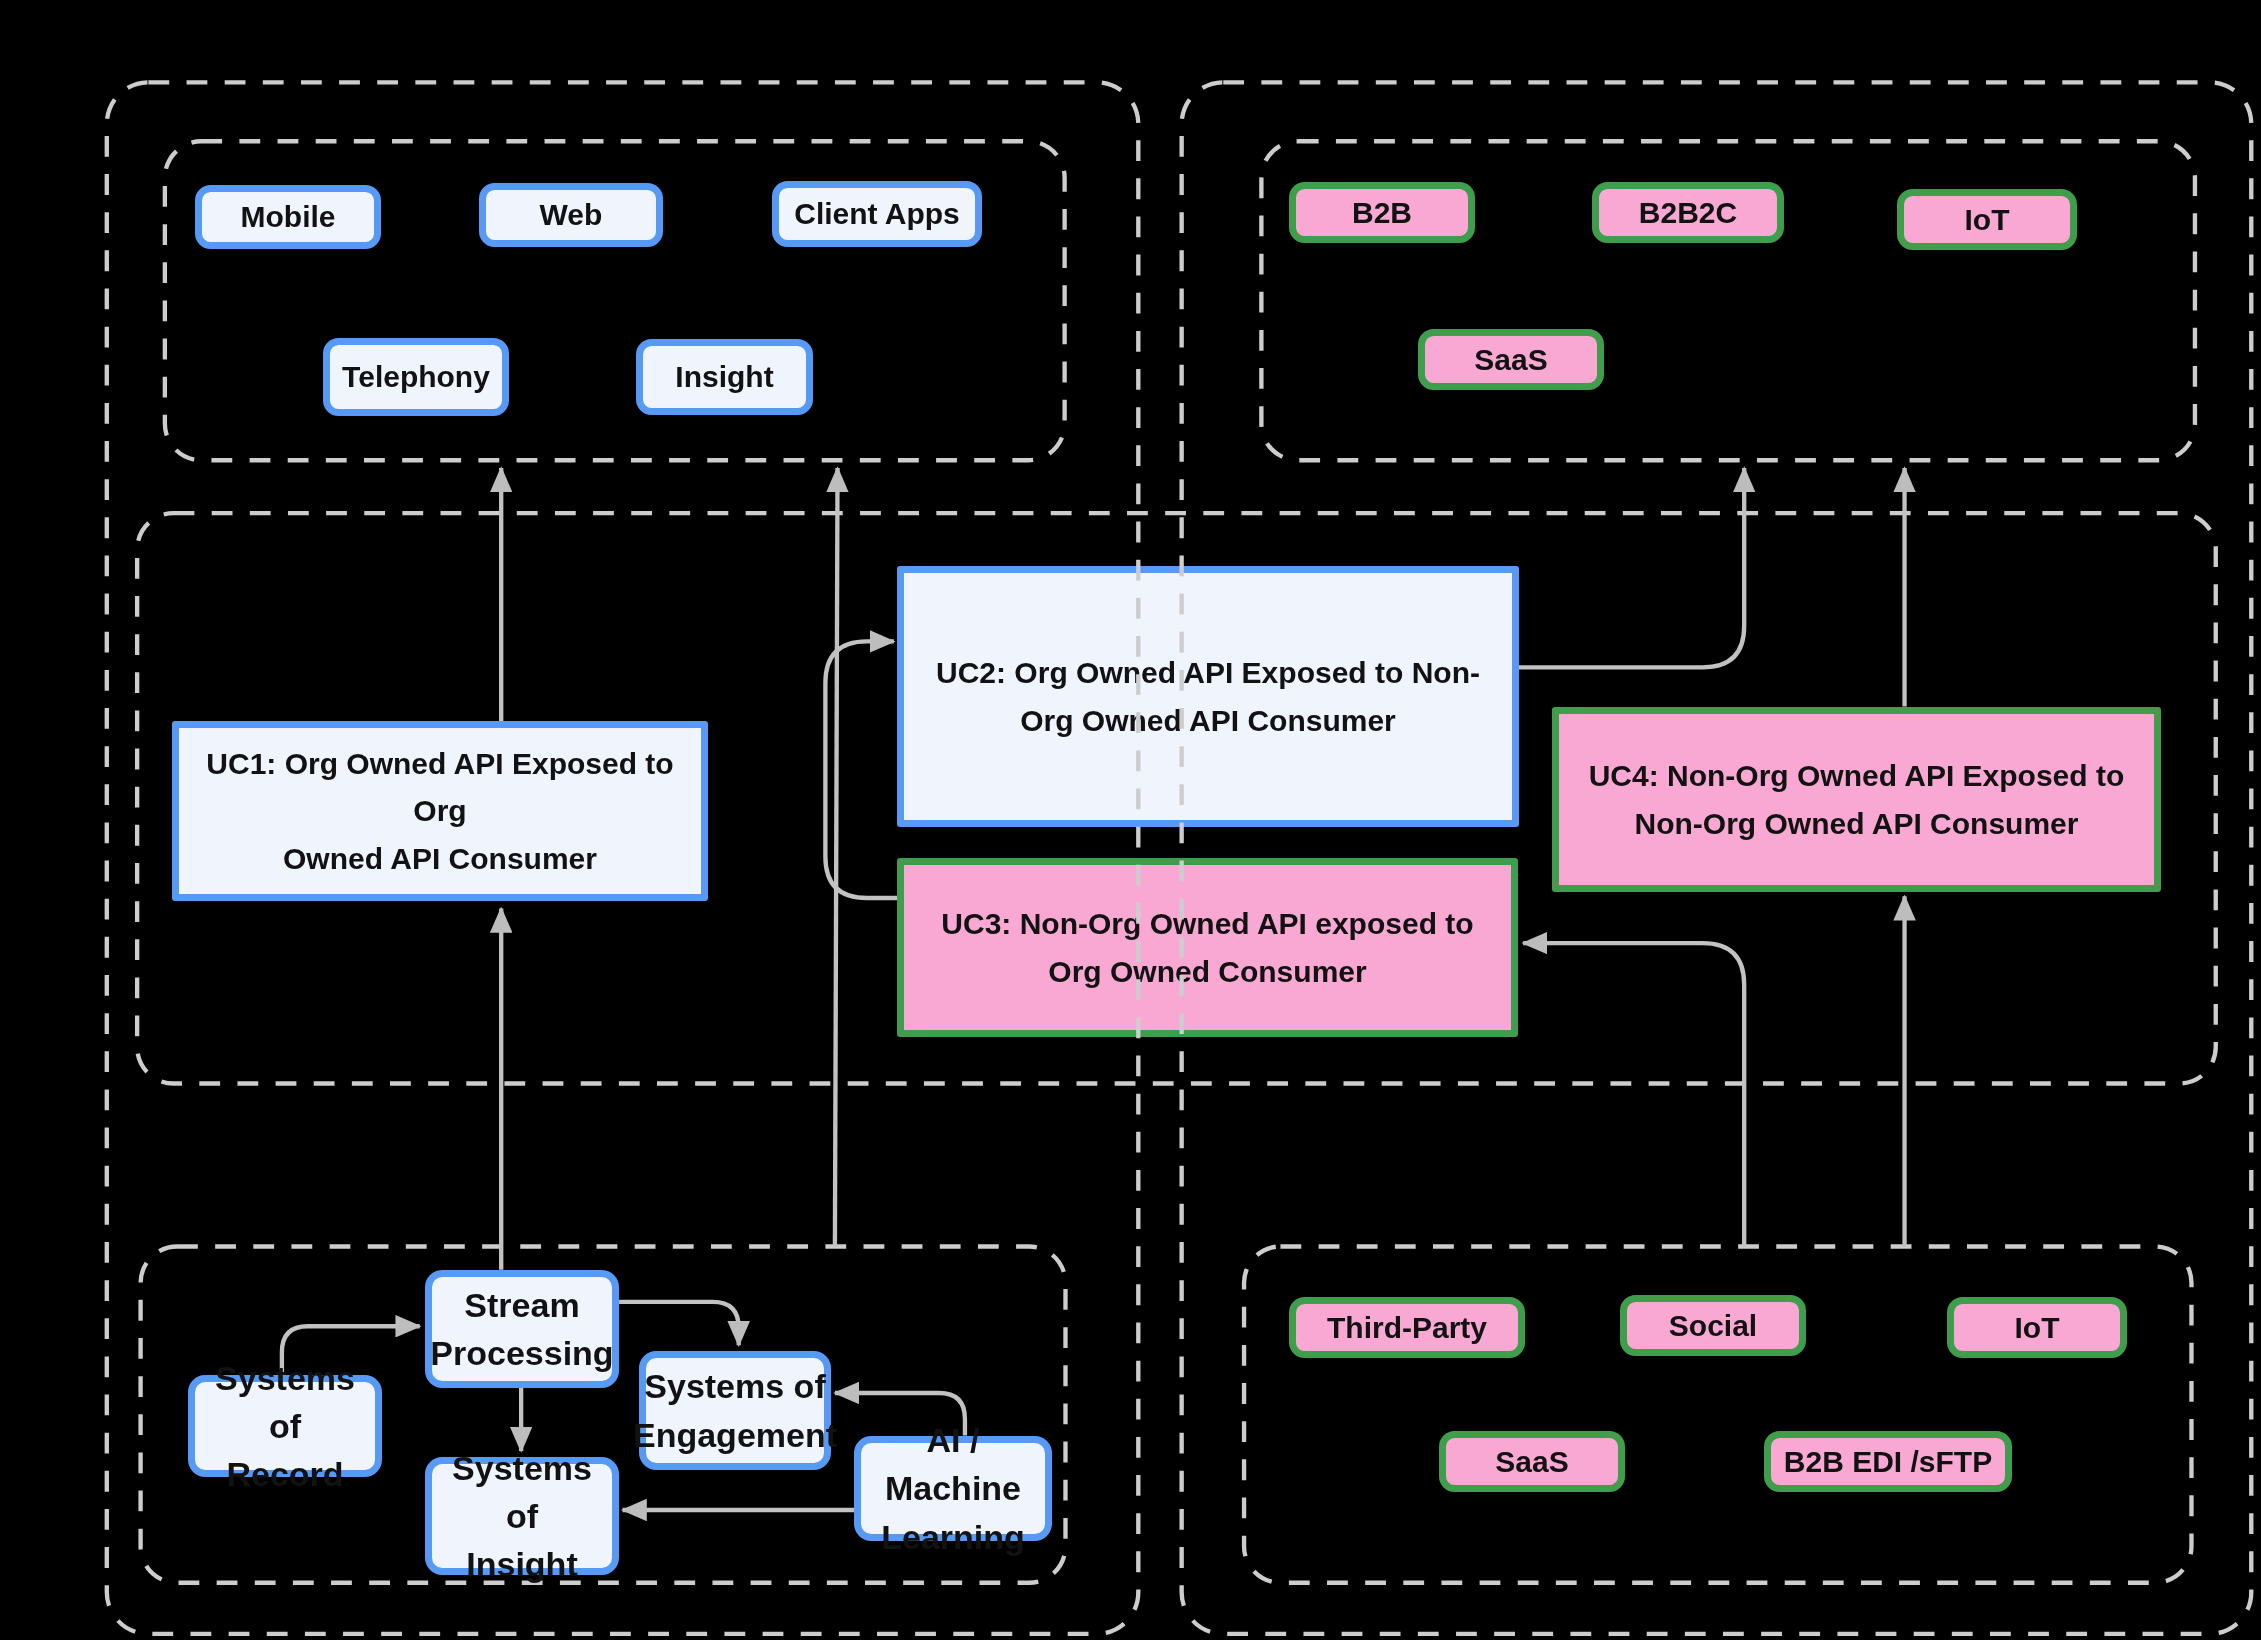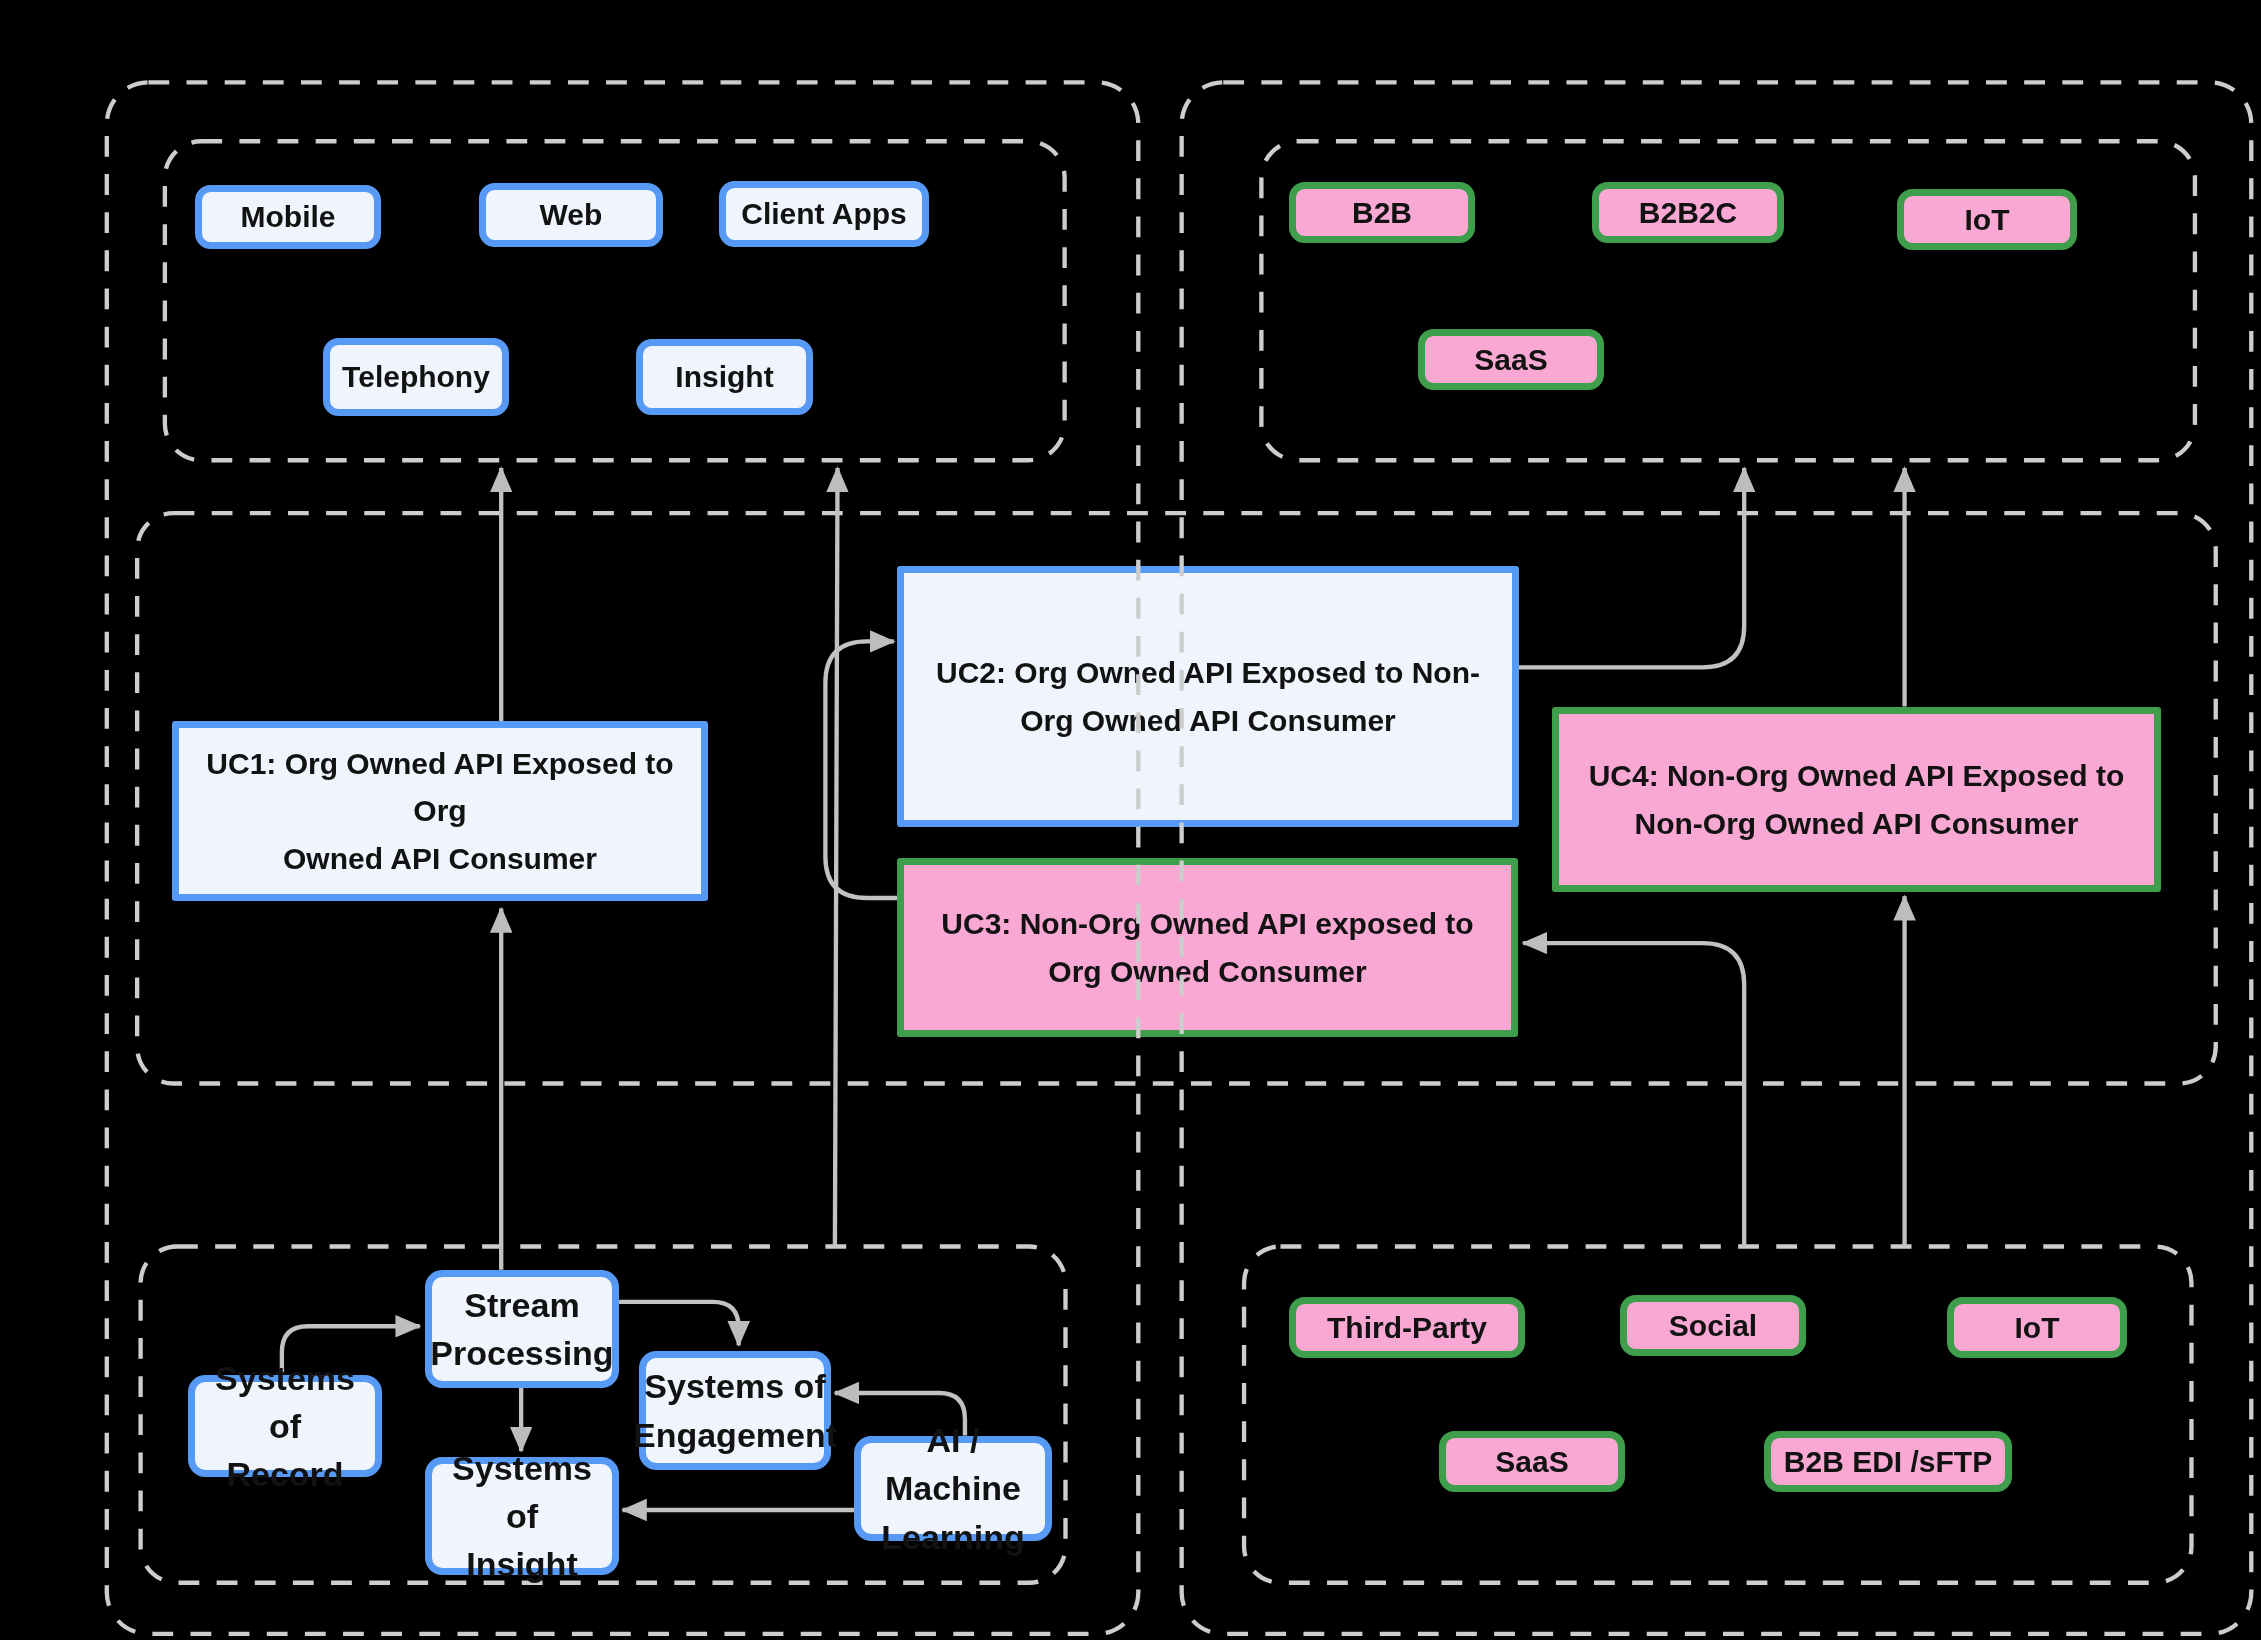--- a/index.html
+++ b/index.html
@@ -46,21 +46,21 @@
     <path class="edge" marker-end="url(#arrow)" d="M 985 1742 L 718 1742"></path>
     <path class="edge" marker-end="url(#arrow)" d="M 1035 1036 L 1000 1036 Q 952 1036 952 988 L 952 788 Q 952 740 1000 740 L 1031 740"></path>
     <path class="edge" marker-end="url(#arrow)" d="M 1752 770 L 1964 770 Q 2012 770 2012 722 L 2012 540"></path>
     <path class="edge" marker-end="url(#arrow)" d="M 2197 815 L 2197 540"></path>
     <path class="edge" marker-end="url(#arrow)" d="M 2197 1438 L 2197 1034"></path>
     <path class="edge" marker-end="url(#arrow)" d="M 2012 1438 L 2012 1136 Q 2012 1088 1964 1088 L 1757 1088"></path>
   </svg>
 
   <div class="node blue sm" style="left:195px;top:185px;width:186px;height:64px">Mobile</div>
   <div class="node blue sm" style="left:479px;top:183px;width:184px;height:64px">Web</div>
-  <div class="node blue sm" style="left:719px;top:181px;width:210px;height:66px">Client Apps</div>
+  <div class="node blue sm" style="left:772px;top:181px;width:210px;height:66px">Client Apps</div>
   <div class="node blue sm" style="left:323px;top:338px;width:186px;height:78px">Telephony</div>
   <div class="node blue sm" style="left:636px;top:339px;width:177px;height:76px">Insight</div>
 
   <div class="node green sm" style="left:1289px;top:182px;width:186px;height:61px">B2B</div>
   <div class="node green sm" style="left:1592px;top:182px;width:192px;height:61px">B2B2C</div>
   <div class="node green sm" style="left:1897px;top:189px;width:180px;height:61px">IoT</div>
   <div class="node green sm" style="left:1418px;top:329px;width:186px;height:61px">SaaS</div>
 
   <div class="node blue uc" style="left:172px;top:721px;width:536px;height:180px">UC1: Org Owned API Exposed to Org
 Owned API Consumer</div>

